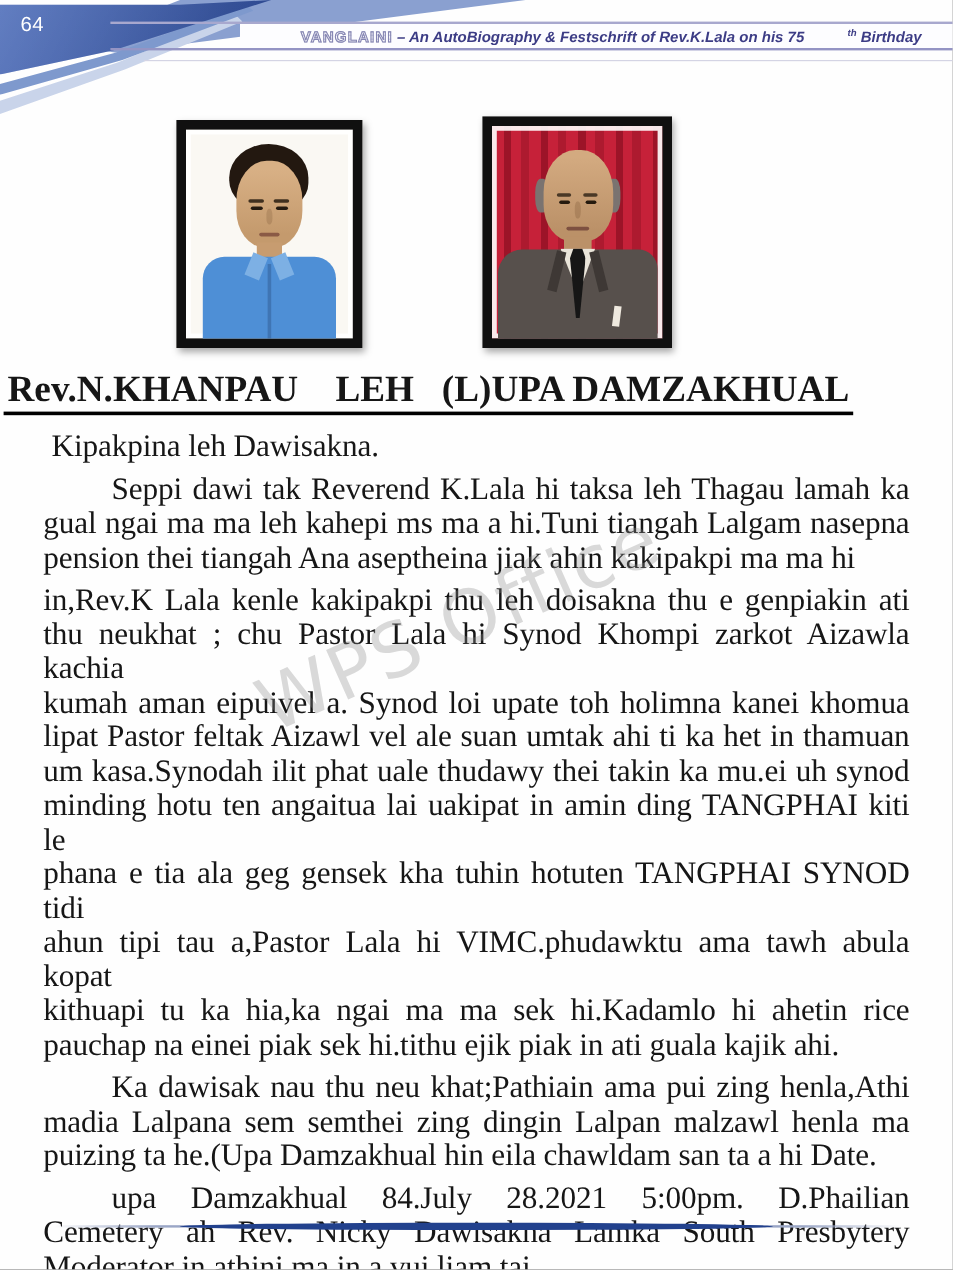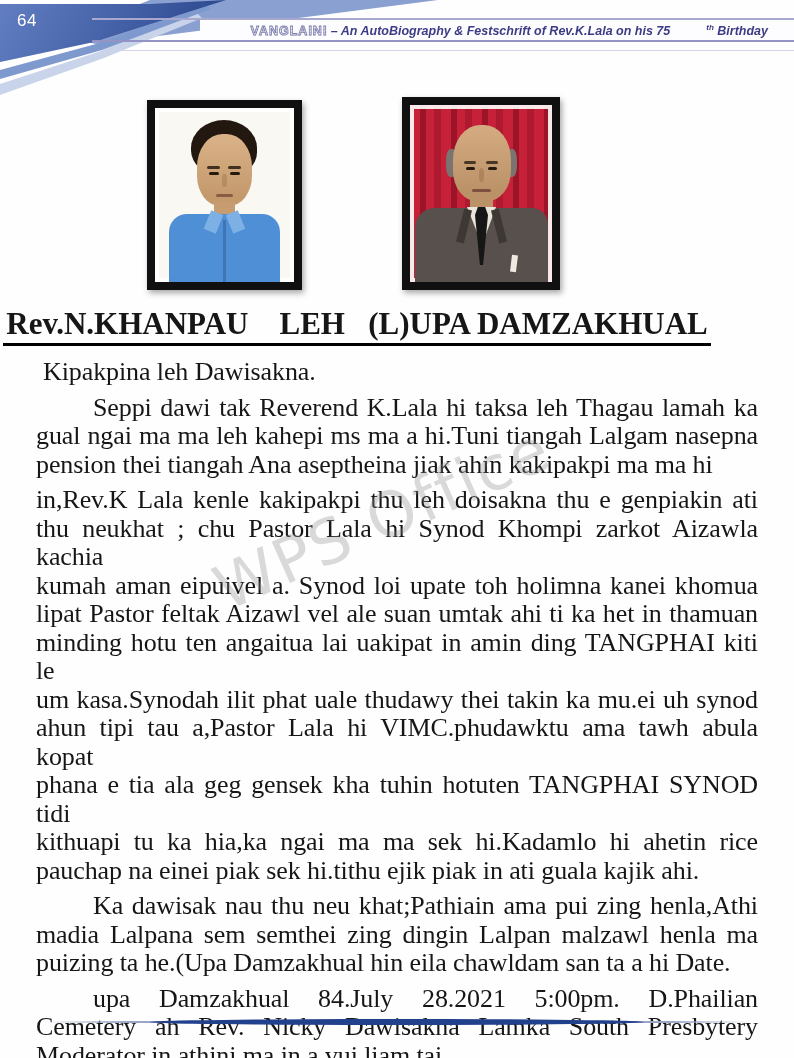--- a/index.html
+++ b/index.html
@@ -172,24 +172,24 @@
         <div class="para">
           <div class="bline first">Seppi dawi tak Reverend K.Lala hi taksa leh Thagau lamah ka</div>
           <div class="bline">gual ngai ma ma leh kahepi ms ma a hi.Tuni tiangah Lalgam nasepna</div>
           <div class="bline plast">pension thei tiangah Ana aseptheina jiak ahin kakipakpi ma ma hi</div>
         </div>
         <div class="para">
           <div class="bline">in,Rev.K Lala kenle kakipakpi thu leh doisakna thu e genpiakin ati</div>
           <div class="bline">thu neukhat ; chu Pastor Lala hi Synod Khompi zarkot Aizawla kachia</div>
           <div class="bline">kumah aman eipuivel a. Synod loi upate toh holimna kanei khomua</div>
           <div class="bline">lipat Pastor feltak Aizawl vel ale suan umtak ahi ti ka het in thamuan</div>
+          <div class="bline">um kasa.Synodah ilit phat uale thudawy thei takin ka mu.ei uh synod</div>
           <div class="bline">minding hotu ten angaitua lai uakipat in amin ding TANGPHAI kiti le</div>
-          <div class="bline">um kasa.Synodah ilit phat uale thudawy thei takin ka mu.ei uh synod</div>
+          <div class="bline">phana e tia ala geg gensek kha tuhin hotuten TANGPHAI SYNOD tidi</div>
           <div class="bline">ahun tipi tau a,Pastor Lala hi VIMC.phudawktu ama tawh abula kopat</div>
-          <div class="bline">phana e tia ala geg gensek kha tuhin hotuten TANGPHAI SYNOD tidi</div>
           <div class="bline">kithuapi tu ka hia,ka ngai ma ma sek hi.Kadamlo hi ahetin rice</div>
           <div class="bline plast">pauchap na einei piak sek hi.tithu ejik piak in ati guala kajik ahi.</div>
         </div>
         <div class="para">
           <div class="bline first">Ka dawisak nau thu neu khat;Pathiain ama pui zing henla,Athi</div>
           <div class="bline">madia Lalpana sem semthei zing dingin Lalpan malzawl henla ma</div>
           <div class="bline plast">puizing ta he.(Upa Damzakhual hin eila chawldam san ta a hi  Date.</div>
         </div>
         <div class="para">
           <div class="bline first">upa Damzakhual 84.July 28.2021 5:00pm. D.Phailian</div>

